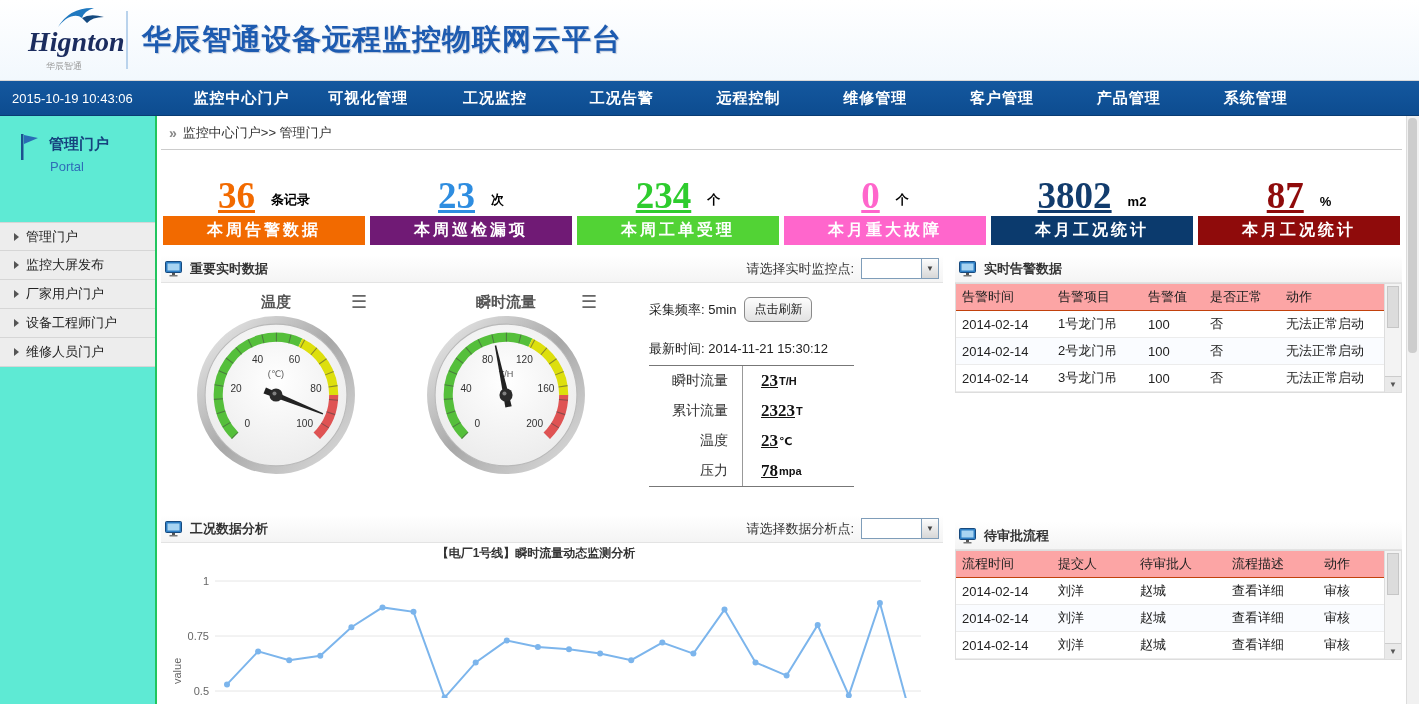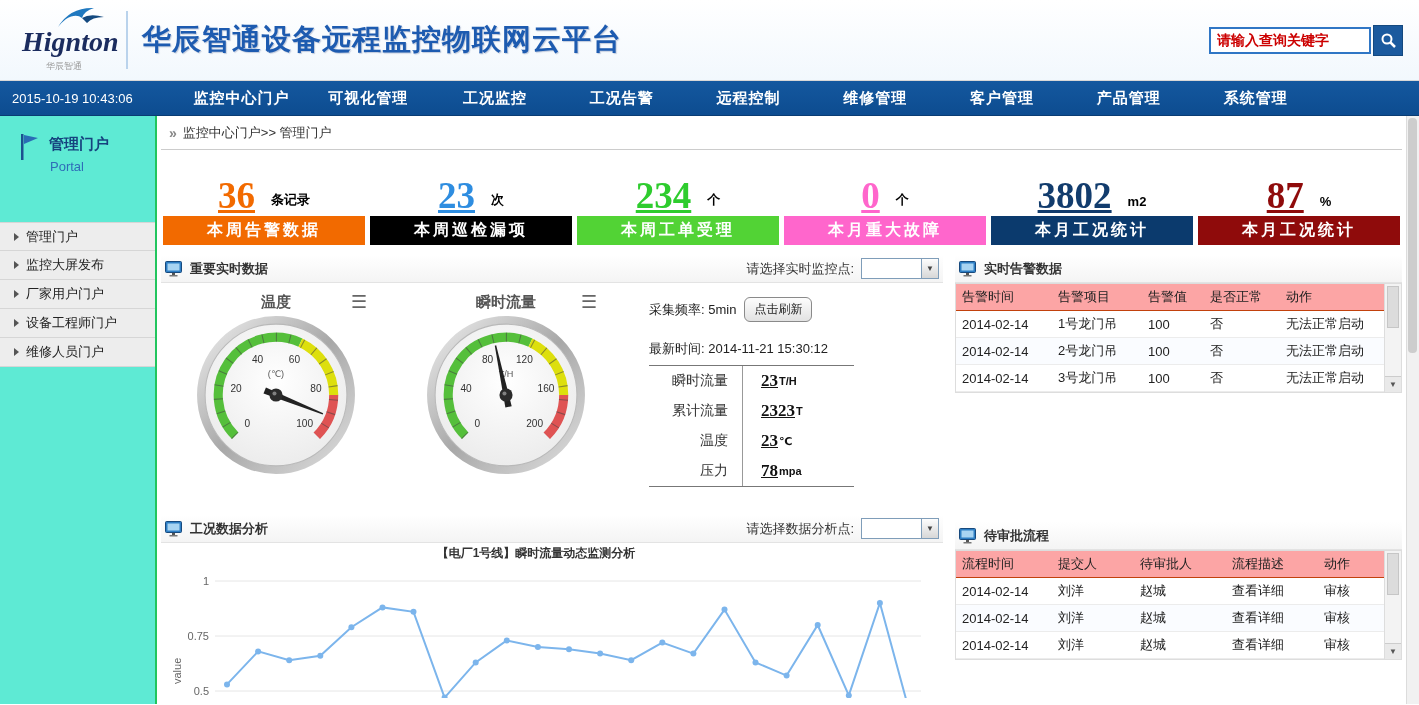--- a/index.html
+++ b/index.html
@@ -5,21 +5,21 @@
   * { margin:0; padding:0; box-sizing:border-box; }
   html,body { background:#fff; }
   body { font-family:"Liberation Sans","DejaVu Sans",sans-serif; }
   .page { width:1419px; height:705px; overflow:hidden; background:#fff; position:relative; }
 
   
   .top-header { height:81px; display:flex; align-items:center; padding:0 10px;
     background:linear-gradient(180deg,#ffffff 0%,#f2f8fd 100%); border-bottom:1px solid #d8d8d8; }
   .logo-block { width:112px; height:100%; position:relative; flex:none; cursor:pointer; }
   .logo-bird { position:absolute; top:3px; left:44px; }
-  .logo-text { position:absolute; top:26px; left:12px; font-family:"Liberation Serif","DejaVu Serif",serif;
+  .logo-text { position:absolute; top:26px; left:18px; font-family:"Liberation Serif","DejaVu Serif",serif;
     font-style:italic; font-weight:bold; font-size:28px; color:#1b2c5e; }
   .logo-sub { position:absolute; top:60px; left:36px; font-size:9px; color:#999; }
   .v-divider { width:2px; height:58px; background:#bad3ec; margin:0 14px 0 4px; flex:none; }
   .site-title { font-size:29px; font-weight:bold; color:#1d5bb0; letter-spacing:1px;
     text-shadow:1px 1px 1px rgba(30,60,120,0.25); white-space:nowrap; }
   .search-box { margin-left:auto; display:flex; align-items:center; margin-right:6px; }
   .search-input { width:162px; height:27px; border:2px solid #2f76c5; padding:0 6px; font-size:14px; color:#333; outline:none; }
   .search-input::placeholder { color:#cc0000; font-weight:bold; }
   .search-btn { width:30px; height:31px; background:#1b5a9e; border:1px solid #14497f; margin-left:2px;
     display:flex; align-items:center; justify-content:center; cursor:pointer; }
@@ -127,29 +127,20 @@
     <div class="logo-block">
       <svg class="logo-bird" width="52" height="26" viewBox="0 0 52 26">
         <path d="M4 24 Q16 4 40 5 Q30 8 28 15 Q22 10 12 16 Q8 19 4 24 Z" fill="#2079c0"></path>
         <path d="M28 15 Q36 10 50 14 Q38 14 33 20 Z" fill="#14497f"></path>
       </svg>
       <div class="logo-text">Hignton</div>
       <div class="logo-sub">华辰智通</div>
     </div>
     <div class="v-divider"></div>
     <div class="site-title">华辰智通设备远程监控物联网云平台</div>
-    <div class="search-box">
-      <input class="search-input" type="text" placeholder="请输入查询关键字" style="">
-      <button class="search-btn">
-        <svg width="17" height="17" viewBox="0 0 17 17">
-          <circle cx="7" cy="7" r="4.5" fill="none" stroke="#fff" stroke-width="2"></circle>
-          <line x1="10.5" y1="10.5" x2="15" y2="15" stroke="#fff" stroke-width="2.5"></line>
-        </svg>
-      </button>
-    </div>
   </header>
 
   <nav class="main-nav">
     <div class="nav-timestamp">2015-10-19 10:43:06</div>
     <div class="nav-item">监控中心门户</div>
     <div class="nav-item">可视化管理</div>
     <div class="nav-item">工况监控</div>
     <div class="nav-item">工况告警</div>
     <div class="nav-item">远程控制</div>
     <div class="nav-item">维修管理</div>
@@ -208,21 +199,21 @@
               <span class="stat-value" style="color: rgb(242, 106, 0);">36</span>
               <span class="stat-unit">条记录</span>
             </div>
           <div class="stat-bar" style="background: rgb(242, 106, 0);">本周告警数据</div>
         </div>
         <div class="stat-card">
           <div class="stat-valuebox">
               <span class="stat-value" style="color: rgb(46, 141, 224);">23</span>
               <span class="stat-unit">次</span>
             </div>
-          <div class="stat-bar" style="background: #000000;">本周巡检漏项</div>
+          <div class="stat-bar" style="background: #701a75;">本周巡检漏项</div>
         </div>
         <div class="stat-card">
           <div class="stat-valuebox">
               <span class="stat-value" style="color: rgb(46, 204, 46);">234</span>
               <span class="stat-unit">个</span>
             </div>
           <div class="stat-bar" style="background: rgb(82, 211, 53);">本周工单受理</div>
         </div>
         <div class="stat-card">
           <div class="stat-valuebox">

